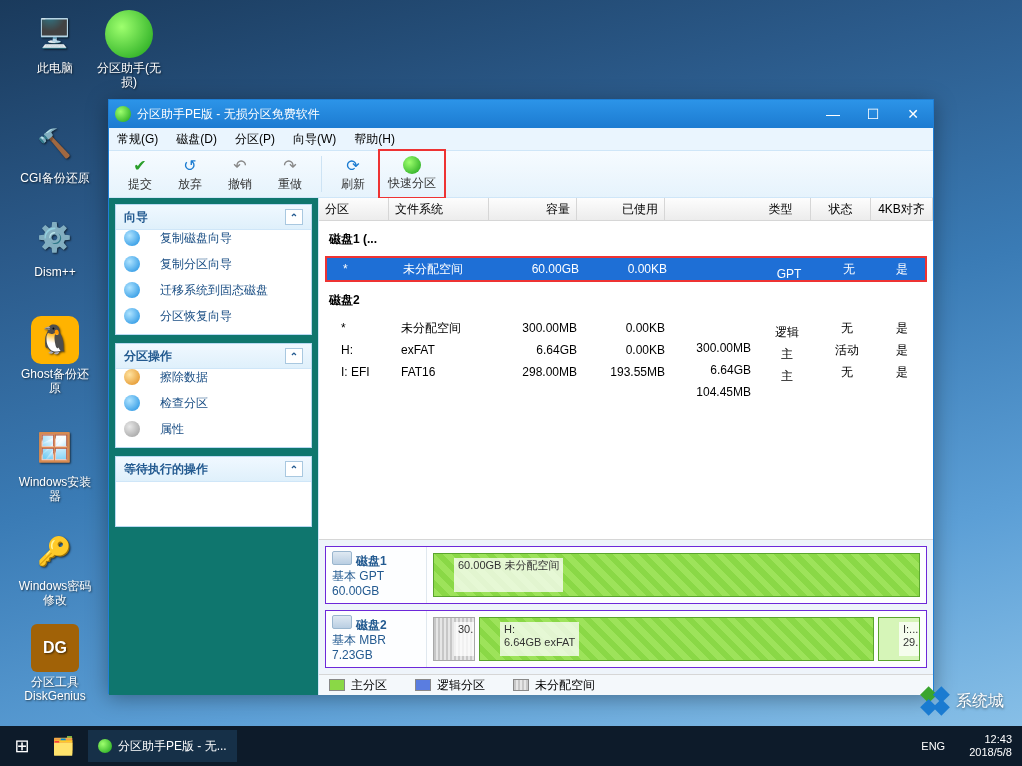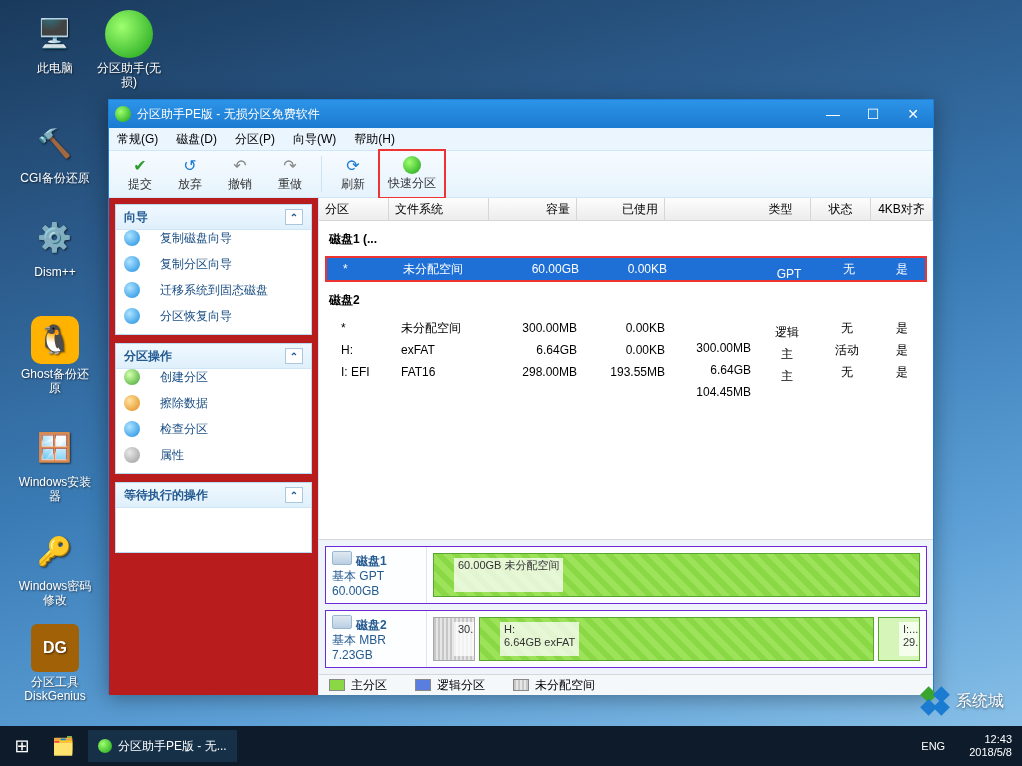--- a/index.html
+++ b/index.html
@@ -15,21 +15,21 @@
   .titlebtns div{width:40px;height:28px;display:flex;align-items:center;justify-content:center;color:#fff;font-size:14px;}
   .menubar{height:22px;background:#eaf5fe;border-bottom:1px solid #cfe6f8;display:flex;align-items:center;padding:0 4px;gap:10px;}
   .menubar span{padding:2px 4px;cursor:default;}
   .toolbar{height:46px;background:linear-gradient(#f6fbff,#e6f3fc);border-bottom:1px solid #cfe6f8;display:flex;align-items:center;padding:0 6px;}
   .tbtn{min-width:38px;padding:3px 6px;text-align:center;font-size:12px;color:#333;display:flex;flex-direction:column;align-items:center;gap:1px;}
   .tbtn .ico{width:20px;height:20px;display:flex;align-items:center;justify-content:center;font-size:16px;}
   .sep{width:1px;height:36px;background:#cde3f4;margin:0 6px;}
   .quickbox{border:2px solid #e33;padding:2px;margin-left:0;}
   
   .body{display:flex;height:calc(100% - 96px);}
-  .sidepanel{width:210px;background:#b91c1c;border-right:1px solid #cfe6f8;padding:6px;box-sizing:border-box;overflow:hidden;}
+  .sidepanel{width:210px;background:#0f766e;border-right:1px solid #cfe6f8;padding:6px;box-sizing:border-box;overflow:hidden;}
   .group{background:#fff;border:1px solid #b8d9f2;margin-bottom:8px;}
   .ghead{height:24px;background:linear-gradient(#f0f8ff,#dff0fb);border-bottom:1px solid #cfe6f8;display:flex;align-items:center;padding:0 8px;font-weight:bold;color:#235a90;}
   .ghead .coll{margin-left:auto;border:1px solid #a9c8e0;width:16px;height:14px;display:flex;align-items:center;justify-content:center;font-size:10px;background:#fff;}
   .gitem{height:26px;display:flex;padding:0 8px;gap:20px;color:#1a4e84;cursor:default;}
   .gitem .gi{width:16px;height:16px;border-radius:8px;background:radial-gradient(circle at 35% 35%,#aee3ff,#1a8de0);}
   .main{flex:1;display:flex;flex-direction:column;}
   .listhead{height:22px;background:linear-gradient(#fdfdfd,#ececec);border-bottom:1px solid #d6d6d6;display:flex;}
   .listhead div{border-right:1px solid #d6d6d6;padding:3px 6px;box-sizing:border-box;overflow:hidden;white-space:nowrap;}
   .c-p{width:70px;} .c-fs{width:100px;} .c-cap{width:88px;text-align:right;} .c-used{width:88px;text-align:right;} .c-free{width:86px;text-align:right;margin-top:40px;} .c-type{width:60px;text-align:center;} .c-state{width:60px;text-align:center;} .c-4k{flex:1;text-align:center;}
   .listbody{flex:1;overflow:auto;background:#fff;}
@@ -151,24 +151,20 @@
             <span class="gi"></span>
             <span>分区恢复向导</span>
           </div>
       </div>
       <div class="group">
         <div class="ghead">
             <span>分区操作</span>
             <span class="coll">⌃</span>
           </div>
         <div class="gitem">
-            <span class="gi" style="background:radial-gradient(circle at 35% 35%,#d8ffb0,#3aa52e);"></span>
-            <span>创建分区</span>
-          </div>
-        <div class="gitem">
             <span class="gi" style="background:radial-gradient(circle at 35% 35%,#ffe3a0,#e08a1a);"></span>
             <span>擦除数据</span>
           </div>
         <div class="gitem">
             <span class="gi"></span>
             <span>检查分区</span>
           </div>
         <div class="gitem">
             <span class="gi" style="background:radial-gradient(circle at 35% 35%,#e8e8e8,#9a9a9a);"></span>
             <span>属性</span>

